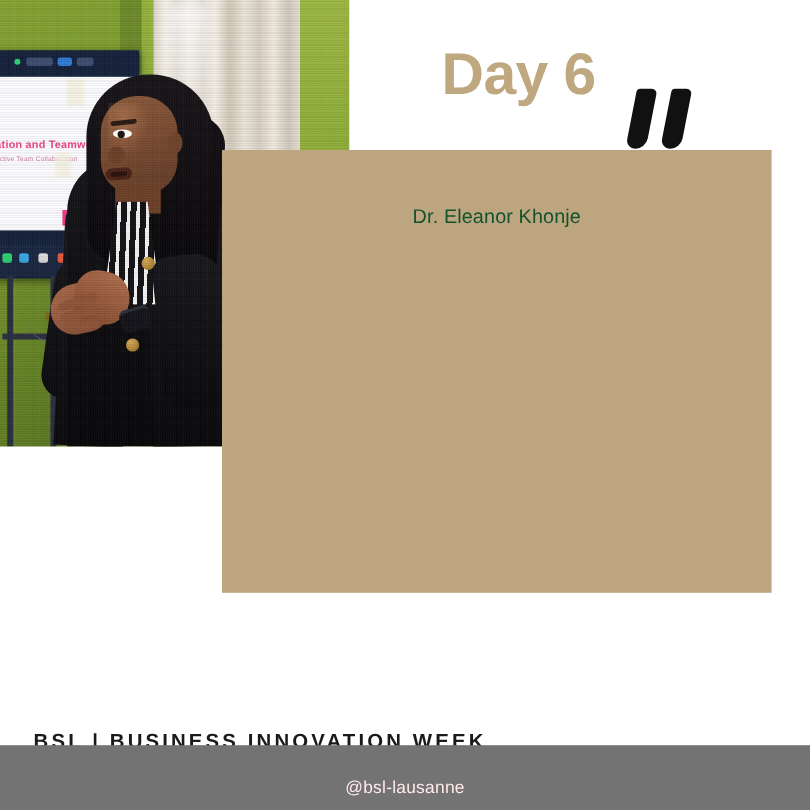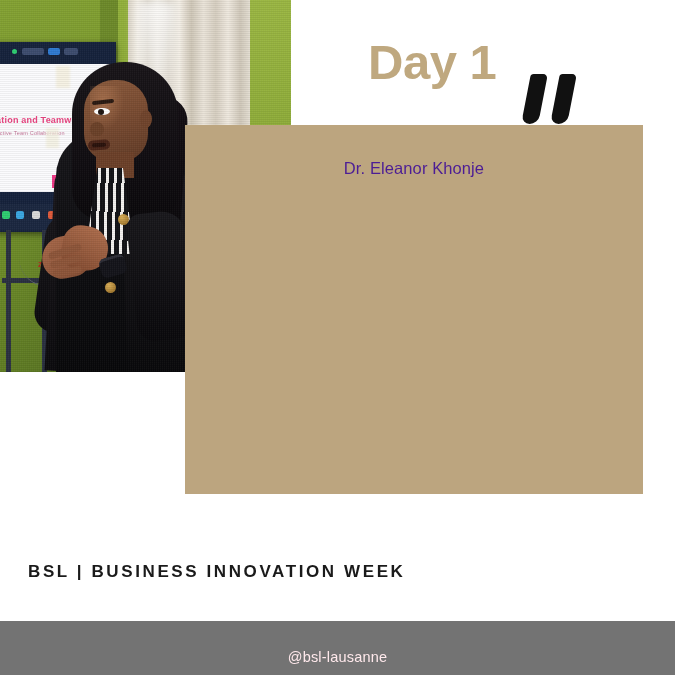--- a/index.html
+++ b/index.html
@@ -246,31 +246,31 @@
   .quote-card {
     position:absolute; left:185px; top:125px; width:458px; height:369px;
     background:#bca57f;
     padding:26px 18px 0 18px;
   }
   .quote-text {
     font-size:28.5px; line-height:42px; color:#ffffff;
     text-align:center; font-weight:400; letter-spacing:-0.2px;
   }
   .quote-author {
-    margin-top:8px; text-align:center;
-    font-size:16.5px; color:#4c1d95; font-weight:400; letter-spacing:.1px;
+    margin-top:21px; text-align:center;
+    font-size:16.5px; color:#14532d; font-weight:400; letter-spacing:.1px;
   }
 
   
   .footer-title {
     position:absolute; left:28px; top:560px; width:600px;
   }
   .footer-title div {
     font-size:17px; font-weight:700; color:#1a1a1a;
-    letter-spacing:2.6px; line-height:24px;
+    letter-spacing:2.6px; line-height:24px;margin-top:46px;
   }
 
   
   .handle-bar {
     position:absolute; left:0; top:621px; width:675px; height:72px;
     background:#737373; display:flex; align-items:center; justify-content:center;
   }
   .handle-text {
     font-size:14.5px; color:#ffe9ec; letter-spacing:.2px;
   }
@@ -341,21 +341,21 @@
   <div class="ph-handL"></div>
   <div class="ph-handR"></div>
   <div class="ph-finger" style="left:48px;top:248px;width:34px;transform:rotate(-18deg);"></div>
   <div class="ph-finger" style="left:50px;top:258px;width:32px;transform:rotate(-14deg);"></div>
   <div class="ph-finger" style="left:53px;top:268px;width:29px;transform:rotate(-10deg);"></div>
   <div class="ph-watch"></div>
   <div class="ph-btn2"></div>
   <div class="ph-grain"></div>
 </div>
 
-<div class="day-label">Day 1</div>
+<div class="day-label">Day 6</div>
 
 <div class="quote-glyph">
   <span class="q1"></span>
   <span class="q2"></span>
 </div>
 
 <div class="quote-card">
   <div class="quote-author">Dr. Eleanor Khonje</div>
 </div>
 

